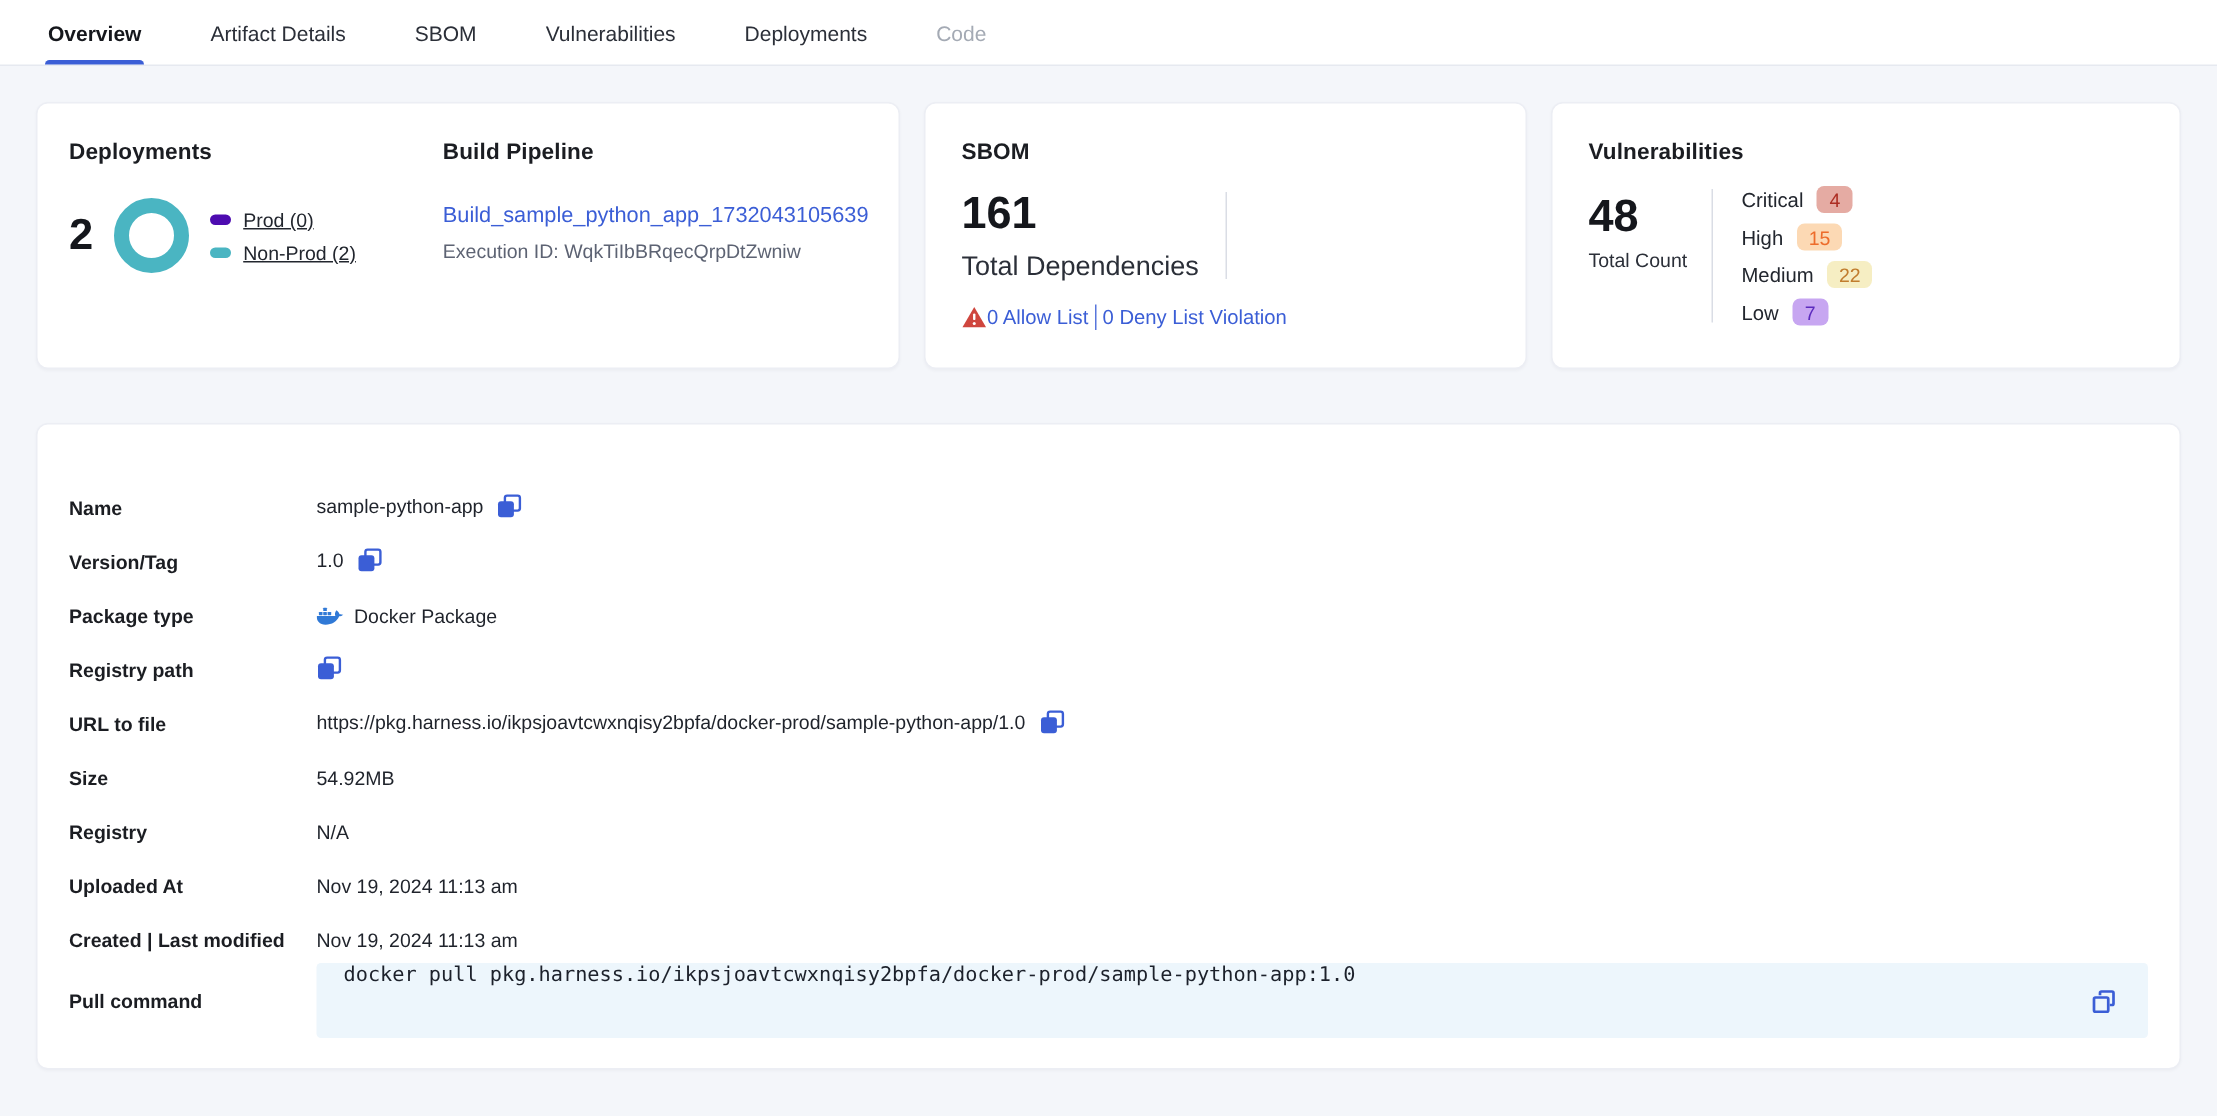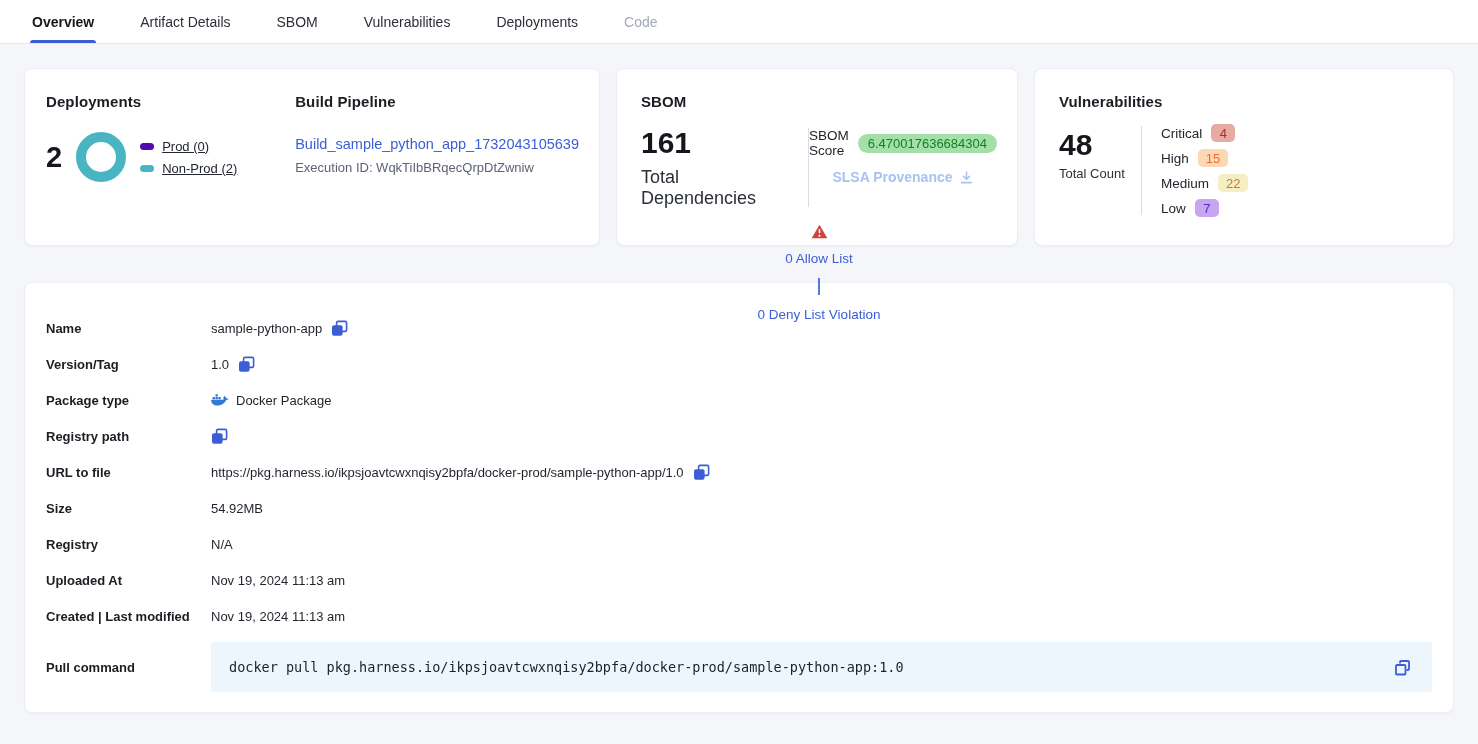--- a/index.html
+++ b/index.html
@@ -38,42 +38,42 @@
 
   .sbom-mid { display:flex; margin-top:16px; }
   .sbom-total-num { font-size:30px; font-weight:700; color:#15171c; line-height:1.15; }
   .sbom-total-label { font-size:18px; color:#2b2f38; margin-top:6px; }
   .vdiv { width:1px; background:#dadde5; align-self:stretch; margin:2px 0 2px 18px; }
   .sbom-right { flex:1; display:flex; flex-direction:column; align-items:center; padding-top:2px; }
   .score-row { display:flex; align-items:center; gap:9px; }
   .score-label { font-size:13.5px; color:#1d2026; }
   .score-pill { font-size:13px; font-weight:500; padding:2px 10px; border-radius:10px; }
   .slsa { display:flex; align-items:center; gap:6px; margin-top:11px; font-size:14px; font-weight:600; color:#a8c2f1; cursor:default; }
-  .sbom-links { display:flex; align-items:center; gap:12px; margin-top:15px; font-size:13.5px;flex-direction:column; }
+  .sbom-links { display:flex; align-items:center; margin-top:15px; font-size:13.5px; }
   .sbom-link { color:#3b5ed6; cursor:pointer; }
   .link-sep { width:1.5px; height:17px; background:#3b5ed6; opacity:.85; margin:0 4px; }
 
   .vuln-body { display:flex; margin-top:14px; }
   .vuln-left { width:82px; padding-top:4px; }
   .vuln-total { font-size:30px; font-weight:700; color:#15171c; line-height:1.1; }
   .vuln-total-label { font-size:13px; color:#2b2f38; margin-top:5px; }
   .vuln-list { margin-left:19px; display:flex; flex-direction:column; gap:7px; }
   .sev-row { display:flex; align-items:center; gap:9px; font-size:13.5px; color:#22262e; }
   .sev-pill { min-width:24px; text-align:center; font-size:13px; font-weight:500; padding:1.5px 8px; border-radius:5px; }
 
   
   .card-general { margin-top:36px; padding:27px 21px 20px 21px; }
   .gi-title { font-size:15px; font-weight:700; color:#1b1d22; margin-bottom:26px; }
-  .gi-row { display:flex; align-items:center; min-height:36px; }
+  .gi-row { display:flex; align-items:flex-end; min-height:36px; }
   .gi-label { width:165px; flex:0 0 165px; font-size:13px; font-weight:700; color:#1b1d22; }
   .gi-value { display:flex; align-items:center; gap:9px; font-size:13px; color:#1f232b; }
   .copy-btn { display:inline-flex; align-items:center; cursor:pointer; }
   .pull-row { margin-top:8px; align-items:flex-start; }
   .pull-row .gi-label { padding-top:18px; }
-  .cmd-box { flex:1; background:#edf6fc; border-radius:3px; height:50px; display:flex; align-items:center; padding:0 20px 0 18px; }
+  .cmd-box { flex:1; background:#edf6fc; border-radius:3px; height:50px; display:flex; padding:0 20px 0 18px; }
   .cmd-text { flex:1; font-family:"DejaVu Sans Mono","Liberation Mono",monospace; font-size:13.5px; color:#1c212b; }
   .icon { display:inline-flex; }
 </style>
 </head>
 <body>
 
 <div class="tabbar">
   <div class="tab active">
     <span>Overview</span>
     <span class="underline"></span>
@@ -125,36 +125,20 @@
     </div>
 
     <div class="card card-sbom">
       <div class="card-h">SBOM</div>
       <div class="sbom-mid">
         <div>
           <div class="sbom-total-num">161</div>
           <div class="sbom-total-label">Total Dependencies</div>
         </div>
         <div class="vdiv"></div>
-        <div class="sbom-right">
-          <div class="score-row">
-            <span class="score-label">SBOM Score</span>
-            <span class="score-pill" style="background: rgb(163, 224, 169); color: rgb(23, 128, 29);">6.470017636684304</span>
-          </div>
-          <div class="slsa">
-            <span>SLSA Provenance</span>
-            <span class="icon">
-              <svg width="15" height="15" viewBox="0 0 15 15" fill="none" stroke="#a8c2f1" stroke-width="1.6" stroke-linecap="round" stroke-linejoin="round">
-                <path d="M7.5 2v7"></path>
-                  <path d="M4.5 6.3 7.5 9.3l3-3"></path>
-                  <path d="M2.6 12.6h9.8"></path>
-              </svg>
-            </span>
-          </div>
-        </div>
       </div>
       <div class="sbom-links">
         <span class="icon">
           <svg width="17" height="15" viewBox="0 0 16 14">
             <path d="M8 0.6 15.4 13.3H0.6L8 0.6z" fill="#cf463e"></path>
             <rect x="7.25" y="4.6" width="1.5" height="4.2" rx="0.75" fill="#fff"></rect>
             <circle cx="8" cy="10.9" r="0.95" fill="#fff"></circle>
           </svg>
         </span>
         <span class="sbom-link">0 Allow List</span>

